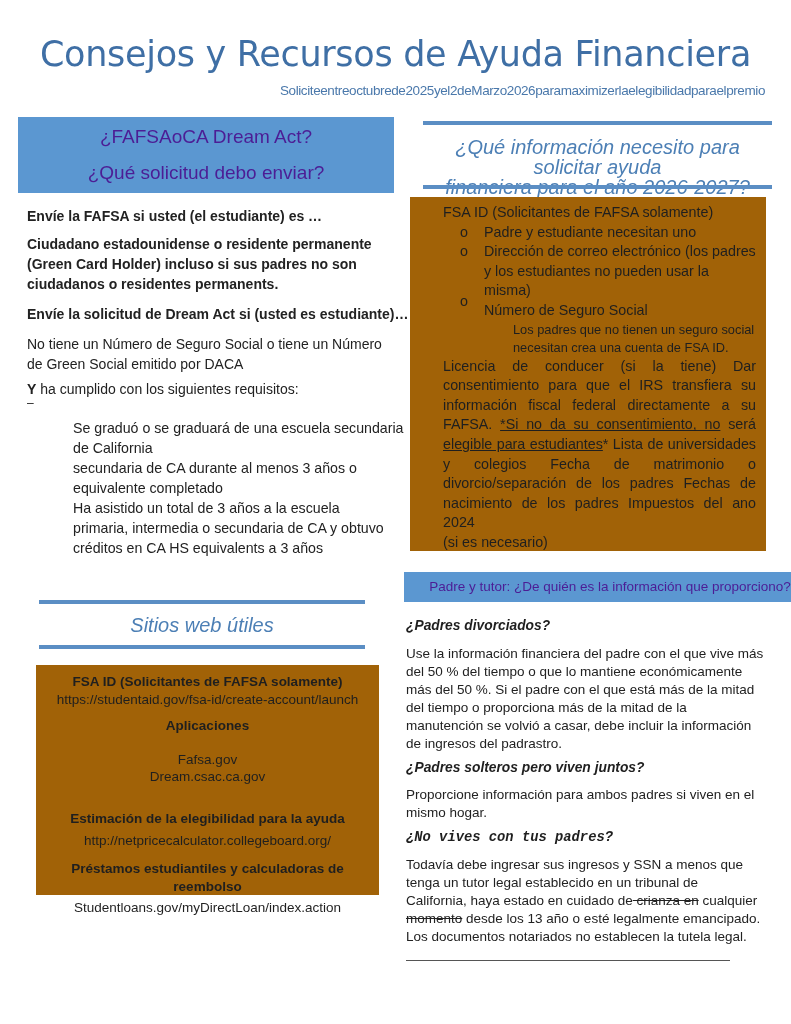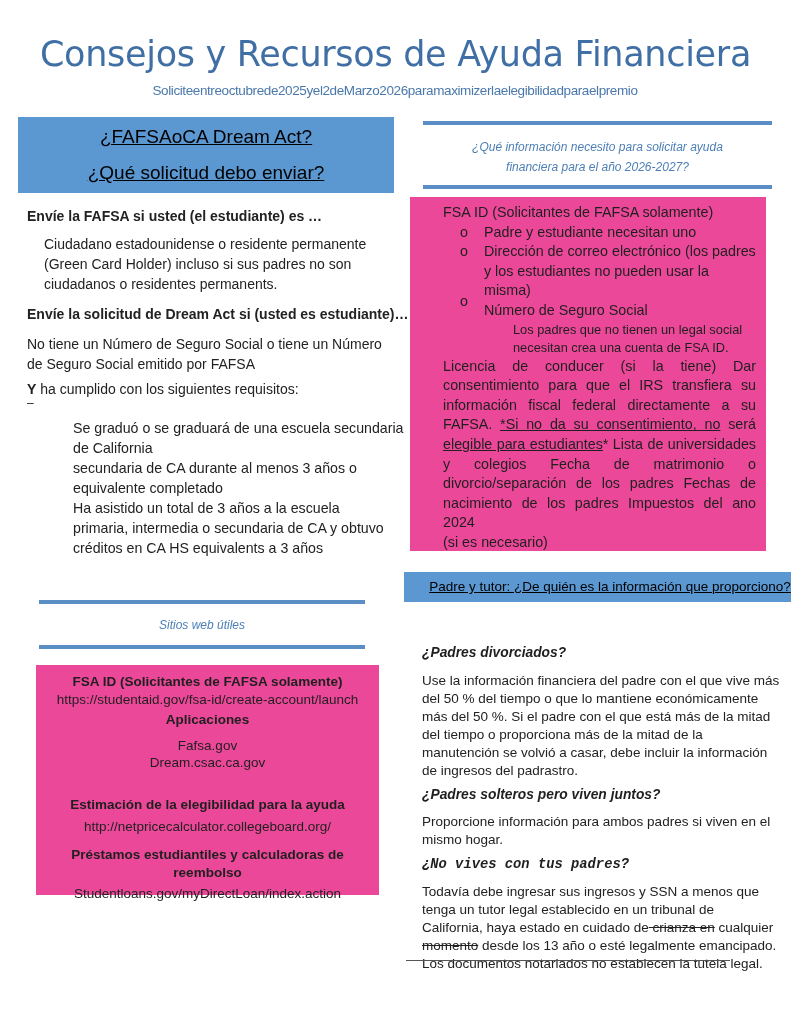--- a/index.html
+++ b/index.html
@@ -8,34 +8,34 @@
     font-family: "Liberation Sans", "DejaVu Sans", sans-serif; color: #1f1f1f;
     overflow: hidden;
   }
   .abs { position: absolute; }
   .title {
     left: 0; width: 791px; top: 34px; text-align: center;
     font-size: 35px; color: #3f6fa5; font-family: "DejaVu Sans", sans-serif; font-weight: normal;
     letter-spacing: -0.3px;
   }
   .subtitle {
-    left: 0; width: 740px; top: 83px; text-align: center;
+    left: 0; width: 740px; top: 83px; text-align: right;
     font-size: 13.5px; color: #4a78ab; letter-spacing: -0.4px;
   }
   .blue-header {
-    background: #5b97d1; color: #000000; text-align: center; text-decoration: underline;
+    background: #5b97d1; color: #4c1d95; text-align: center;
   }
   .hdr-left { left: 18px; top: 117px; width: 376px; height: 76px; font-size: 19px; }
   .hdr-left div { line-height: 36px; }
   .hdr-left .l1 { padding-top: 2px; }
   .bold { font-weight: bold; }
   .p { font-size: 14px; line-height: 20px; color: #222; }
   .rule { height: 4px; background: #5b8ec4; }
-  .italic-blue { color: #4c7fb5; font-style: italic; text-align: center; font-size: 12px; line-height: 20px; }
-  .gray { background: #ec4899; }
+  .italic-blue { color: #4c7fb5; font-style: italic; text-align: center; font-size: 20px; line-height: 20px; }
+  .gray { background: #a16207; }
   .right-gray { left: 410px; top: 197px; width: 356px; height: 354px; }
   .rg-inner { position: absolute; left: 33px; top: 6px; width: 313px; font-size: 14.3px; line-height: 19.6px; color: #1f1f1f; }
   .bullet-row { position: relative; padding-left: 41px; }
   .bullet { position: absolute; left: 17px; }
   .justify { text-align: justify; text-align-last: justify; }
   .u { text-decoration: underline; }
   .strike { text-decoration: line-through; }
   .hdr-right2 { left: 404px; top: 572px; width: 374px; height: 30px; font-size: 13.5px; line-height: 30px; padding-left: 19px; }
   .left-gray { left: 36px; top: 665px; width: 343px; height: 230px; text-align: center; }
   .left-gray .lg-h { font-weight: bold; font-size: 13.5px; line-height: 18px; }
@@ -47,30 +47,30 @@
 
 <div class="abs title">Consejos y Recursos de Ayuda Financiera</div>
 <div class="abs subtitle" style="left:25px;">Soliciteentreoctubrede2025yel2deMarzo2026paramaximizerlaelegibilidadparaelpremio</div>
 
 <div class="abs blue-header hdr-left">
   <div class="l1">¿FAFSAoCA Dream Act?</div>
   <div>¿Qué solicitud debo enviar?</div>
 </div>
 
 <div class="abs p bold" style="left:27px; top:206px;">Envíe la FAFSA si usted (el estudiante) es …</div>
-<div class="abs p" style="left:44px; top:234px;">
+<div class="abs p" style="left:27px; top:234px;font-weight:bold;">
   <div>Ciudadano estadounidense o residente permanente</div>
   <div>(Green Card Holder) incluso si sus padres no son</div>
   <div>ciudadanos o residentes permanents.</div>
 </div>
 
 <div class="abs p bold" style="left:27px; top:304px;">Envíe la solicitud de Dream Act si (usted es estudiante)…</div>
 <div class="abs p" style="left:27px; top:334px;">
   <div>No tiene un Número de Seguro Social o tiene un Número</div>
-  <div>de Seguro Social emitido por FAFSA</div>
+  <div>de Green Social emitido por DACA</div>
 </div>
 <div class="abs p" style="left:27px; top:379px;">
   <span class="bold">Y</span><span> ha cumplido con los siguientes requisitos:</span>
 </div>
 <div class="abs p" style="left:27px; top:393px; font-size:12px;">–</div>
 
 <div class="abs p" style="left:73px; top:418px; font-size:14.2px;">
   <div>Se graduó o se graduará de una escuela secundaria</div>
   <div>de California</div>
   <div>secundaria de CA durante al menos 3 años o</div>
@@ -80,22 +80,22 @@
   <div>créditos en CA HS equivalents a 3 años</div>
 </div>
 
 <div class="abs rule" style="left:39px; top:600px; width:326px;"></div>
 <div class="abs italic-blue" style="left:39px; top:615px; width:326px;">Sitios web útiles</div>
 <div class="abs rule" style="left:39px; top:645px; width:326px;"></div>
 
 <div class="abs gray left-gray">
   <div style="margin-top:8px;" class="lg-h">FSA ID (Solicitantes de FAFSA solamente)</div>
   <div class="lg-v">https://studentaid.gov/fsa-id/create-account/launch</div>
-  <div style="margin-top:3px;" class="lg-h">Aplicaciones</div>
-  <div style="margin-top:8px;" class="lg-v">Fafsa.gov</div>
+  <div style="margin-top:9px;" class="lg-h">Aplicaciones</div>
+  <div style="margin-top:16px;" class="lg-v">Fafsa.gov</div>
   <div class="lg-v">Dream.csac.ca.gov</div>
   <div style="margin-top:25px;" class="lg-h">Estimación de la elegibilidad para la ayuda</div>
   <div style="margin-top:4px;" class="lg-v">http://netpricecalculator.collegeboard.org/</div>
   <div style="margin-top:11px;" class="lg-h">Préstamos estudiantiles y calculadoras de reembolso</div>
   <div style="margin-top:3px;" class="lg-v">Studentloans.gov/myDirectLoan/index.action</div>
 </div>
 
 <div class="abs rule" style="left:423px; top:121px; width:349px;"></div>
 <div class="abs italic-blue" style="left:423px; top:137px; width:349px;">
   <div>¿Qué información necesito para solicitar ayuda</div>
@@ -115,38 +115,38 @@
       <span>Dirección de correo electrónico (los padres</span>
     </div>
     <div class="bullet-row">
       <span>y los estudiantes no pueden usar la misma)</span>
     </div>
     <div class="bullet-row">
       <span class="bullet" style="top:-9px;">o</span>
       <span>Número de Seguro Social</span>
     </div>
     <div style="padding-left:70px; font-size:12.8px; line-height:18px;">
-      <div>Los padres que no tienen un legal social</div>
+      <div>Los padres que no tienen un seguro social</div>
       <div>necesitan crea una cuenta de FSA ID.</div>
     </div>
     <div class="justify">Licencia de conducer (si la tiene) Dar</div>
     <div class="justify">consentimiento para que el IRS transfiera su</div>
     <div class="justify">información fiscal federal directamente a su</div>
     <div class="justify"><span>FAFSA. </span><span class="u">*Si no da su consentimiento, no</span><span> será</span></div>
     <div class="justify"><span class="u">elegible para estudiantes</span><span>* Lista de universidades</span></div>
     <div class="justify">y colegios Fecha de matrimonio o</div>
     <div class="justify">divorcio/separación de los padres Fechas de</div>
     <div class="justify">nacimiento de los padres Impuestos del ano 2024</div>
     <div>(si es necesario)</div>
   </div>
 </div>
 
 <div class="abs blue-header hdr-right2">Padre y tutor: ¿De quién es la información que proporciono?</div>
 
-<div class="abs" style="left:406px; top:643px; width:370px;margin-left:16px;">
+<div class="abs" style="left:406px; top:616px; width:370px;">
   <div class="bi" style="line-height:20px;">¿Padres divorciados?</div>
   <div class="p" style="margin-top:9px; font-size:13.5px; line-height:18px;">
     <div>Use la información financiera del padre con el que vive más</div>
     <div>del 50 % del tiempo o que lo mantiene económicamente</div>
     <div>más del 50 %. Si el padre con el que está más de la mitad</div>
     <div>del tiempo o proporciona más de la mitad de la</div>
     <div>manutención se volvió a casar, debe incluir la información</div>
     <div>de ingresos del padrastro.</div>
   </div>
   <div class="bi" style="margin-top:5px; line-height:20px;">¿Padres solteros pero viven juntos?</div>

